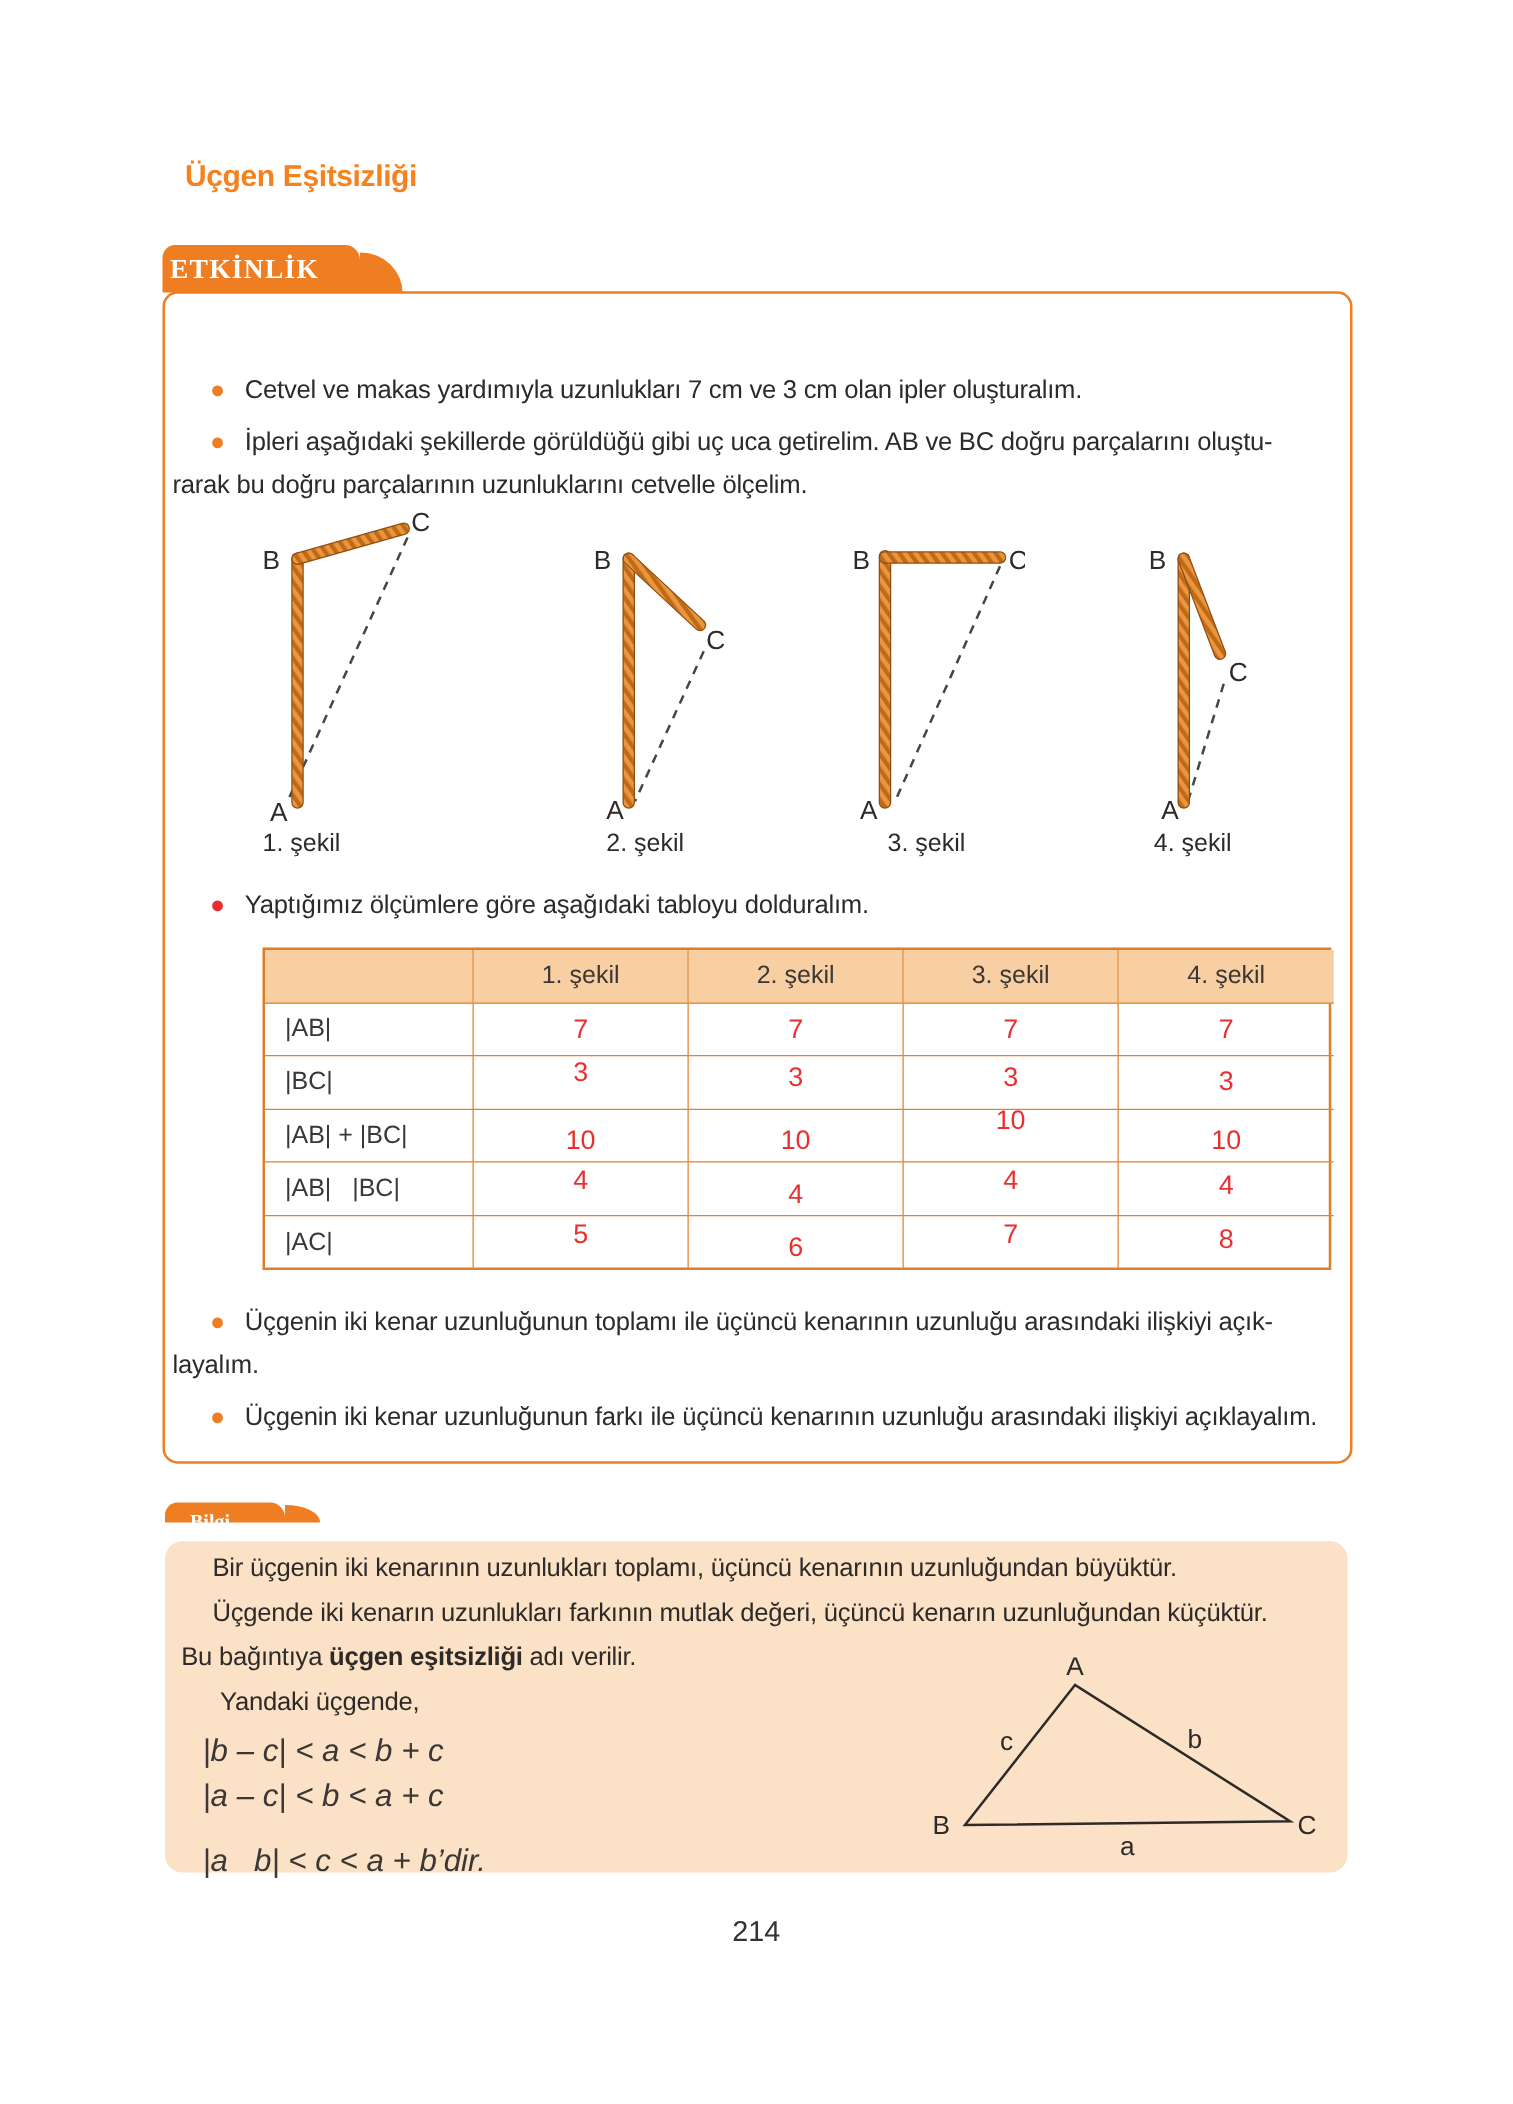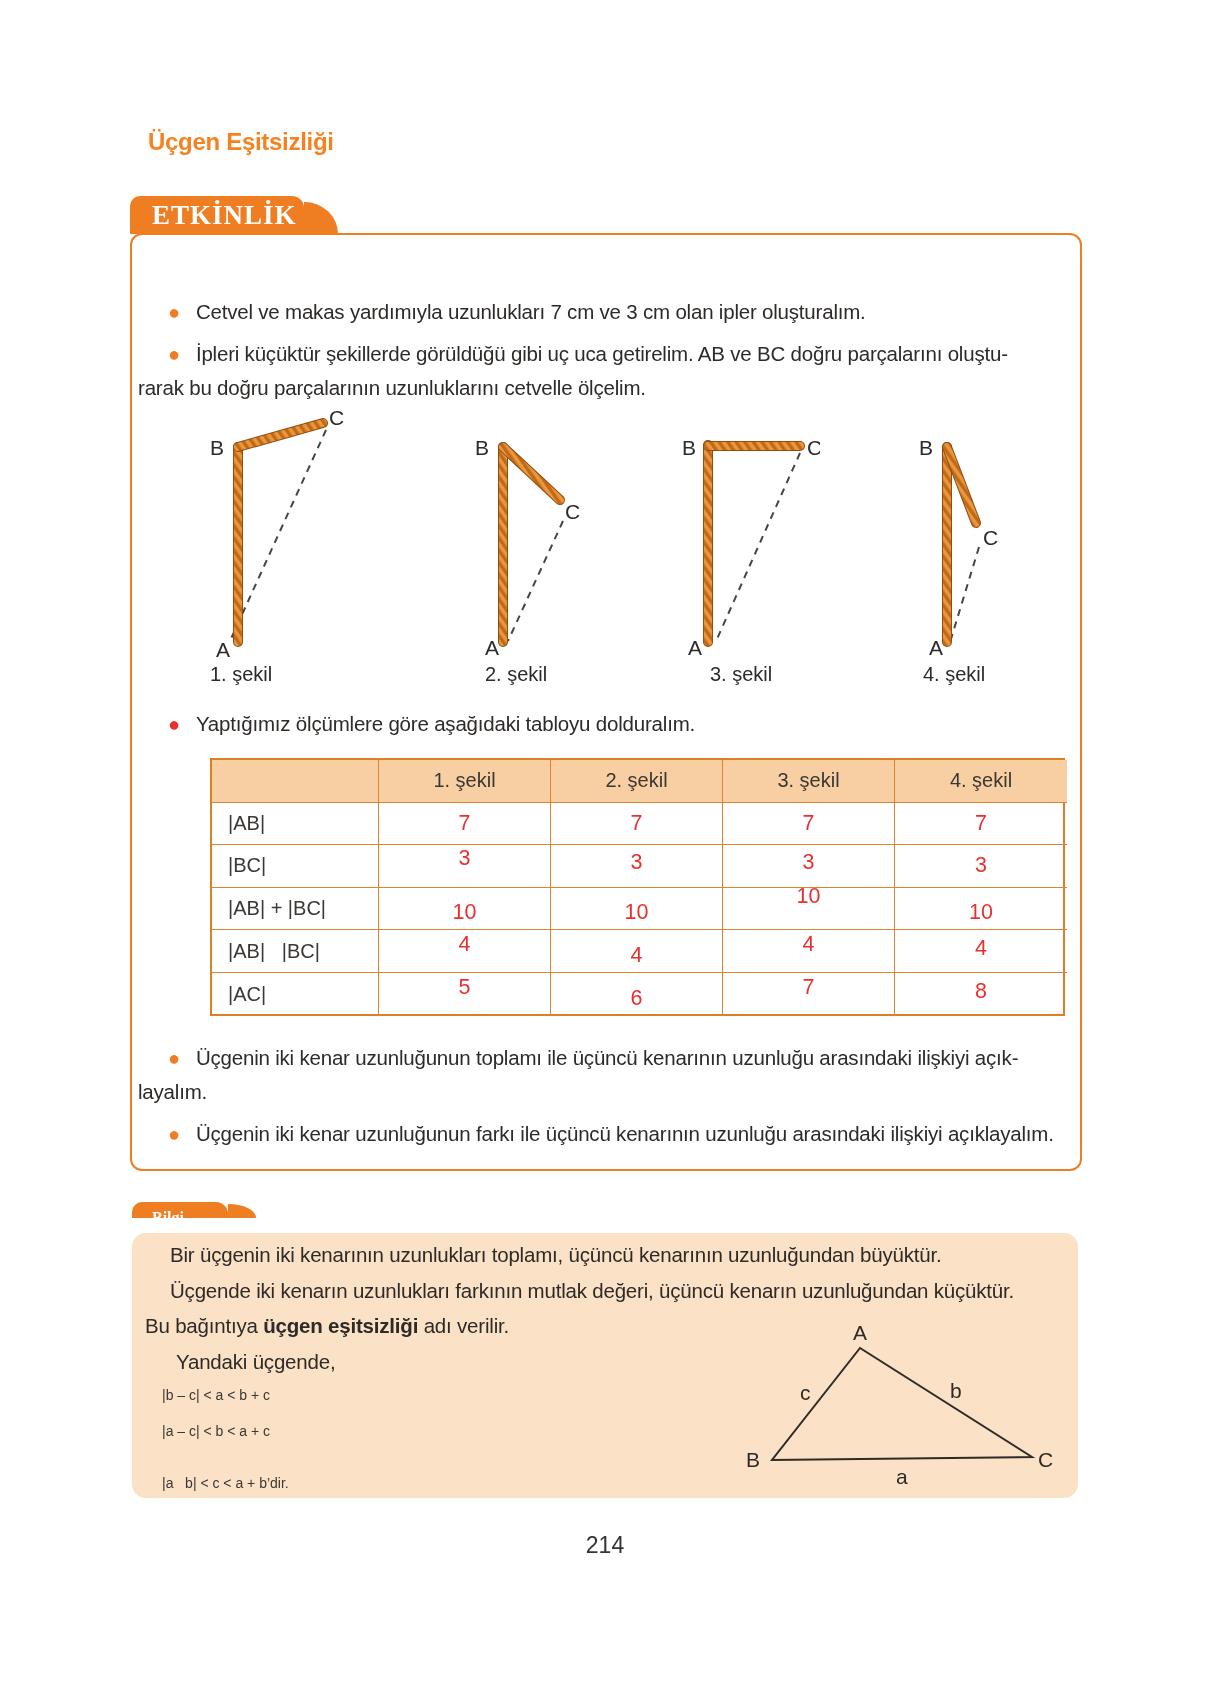--- a/index.html
+++ b/index.html
@@ -19,21 +19,21 @@
   .tab{
     position:absolute;background:#ef7d22;color:#fff;z-index:3;
     font-family:"Liberation Serif",serif;font-weight:bold;
     border-radius:10px 12px 0 0;
   }
   .tab::after{
     content:"";position:absolute;right:-34px;bottom:0;width:34px;height:85%;
     background:#ef7d22;border-top-right-radius:100% 100%;
   }
   .tab-etkinlik{left:130px;top:196px;width:152px;height:38px;
-    font-size:27px;line-height:38px;padding-left:22px;letter-spacing:1px;}
+    font-size:22px;line-height:38px;padding-left:6px;letter-spacing:1px;}
   .tab-bilgi{left:132px;top:1202px;width:76px;height:16px;
     font-size:16px;line-height:32px;padding-left:20px;}
   .tab-bilgi::after{right:-28px;width:28px;}
 
   
   .activity-box{
     position:absolute;left:130px;top:233px;width:948px;height:934px;
     border:2px solid #ef7d22;border-radius:12px;background:#fff;z-index:2;
   }
   .abs{position:absolute;}
@@ -85,21 +85,21 @@
   
   .bilgi-box{
     position:absolute;left:132px;top:1233px;width:946px;height:265px;
     background:#fbe1c6;border-radius:14px;z-index:2;
   }
   .bilgi-box .p{position:absolute;font-size:20.5px;letter-spacing:-0.2px;white-space:nowrap;}
   .ip1{left:38px;top:10px;}
   .ip2a{left:38px;top:46px;}
   .ip2b{left:13px;top:81px;}
   .iintro{left:44px;top:117px;}
-  .formula{position:absolute;left:30px;font-size:14px;color:#3a3734;white-space:pre;}
+  .formula{position:absolute;left:30px;font-size:25px;color:#3a3734;white-space:pre;font-style:italic;}
   .f1{top:154px;}
   .f2{top:190px;}
   .f3{top:242px;}
   .tri{position:absolute;left:600px;top:93px;}
   .tri text{font-size:21px;fill:#2d2a28;font-family:"Liberation Sans",sans-serif;}
   .tri path{stroke:#2d2a28;stroke-width:2;fill:none;}
 
   .page-number{
     position:absolute;left:0;top:1532px;width:1210px;text-align:center;
     font-size:23px;color:#333;
@@ -117,21 +117,21 @@
   </div>
 
   <div class="activity-box">
 
 
     <div class="abs body-text bullet-line b1 nowrap">
       <span class="bullet-dot">●</span><span>Cetvel ve makas yardımıyla uzunlukları 7 cm ve 3 cm olan ipler oluşturalım.</span>
     </div>
 
     <div class="abs body-text bullet-line b2">
-      <span class="nowrap"><span class="bullet-dot">●</span><span>İpleri küçüktür şekillerde görüldüğü gibi uç uca getirelim. AB ve BC doğru parçalarını oluştu-</span></span>
+      <span class="nowrap"><span class="bullet-dot">●</span><span>İpleri aşağıdaki şekillerde görüldüğü gibi uç uca getirelim. AB ve BC doğru parçalarını oluştu-</span></span>
       <span class="cont nowrap">rarak bu doğru parçalarının uzunluklarını cetvelle ölçelim.</span>
     </div>
 
     <div class="abs figures">
 
       <svg class="fig" style="left:58px" width="155" height="285" viewBox="0 0 155 285">
         <defs>
           <pattern id="rope1" width="7" height="7" patternUnits="userSpaceOnUse" patternTransform="rotate(-35)">
             <rect width="7" height="7" fill="#ea9540"></rect>
               <rect width="3.4" height="7" fill="#c06a16"></rect>

